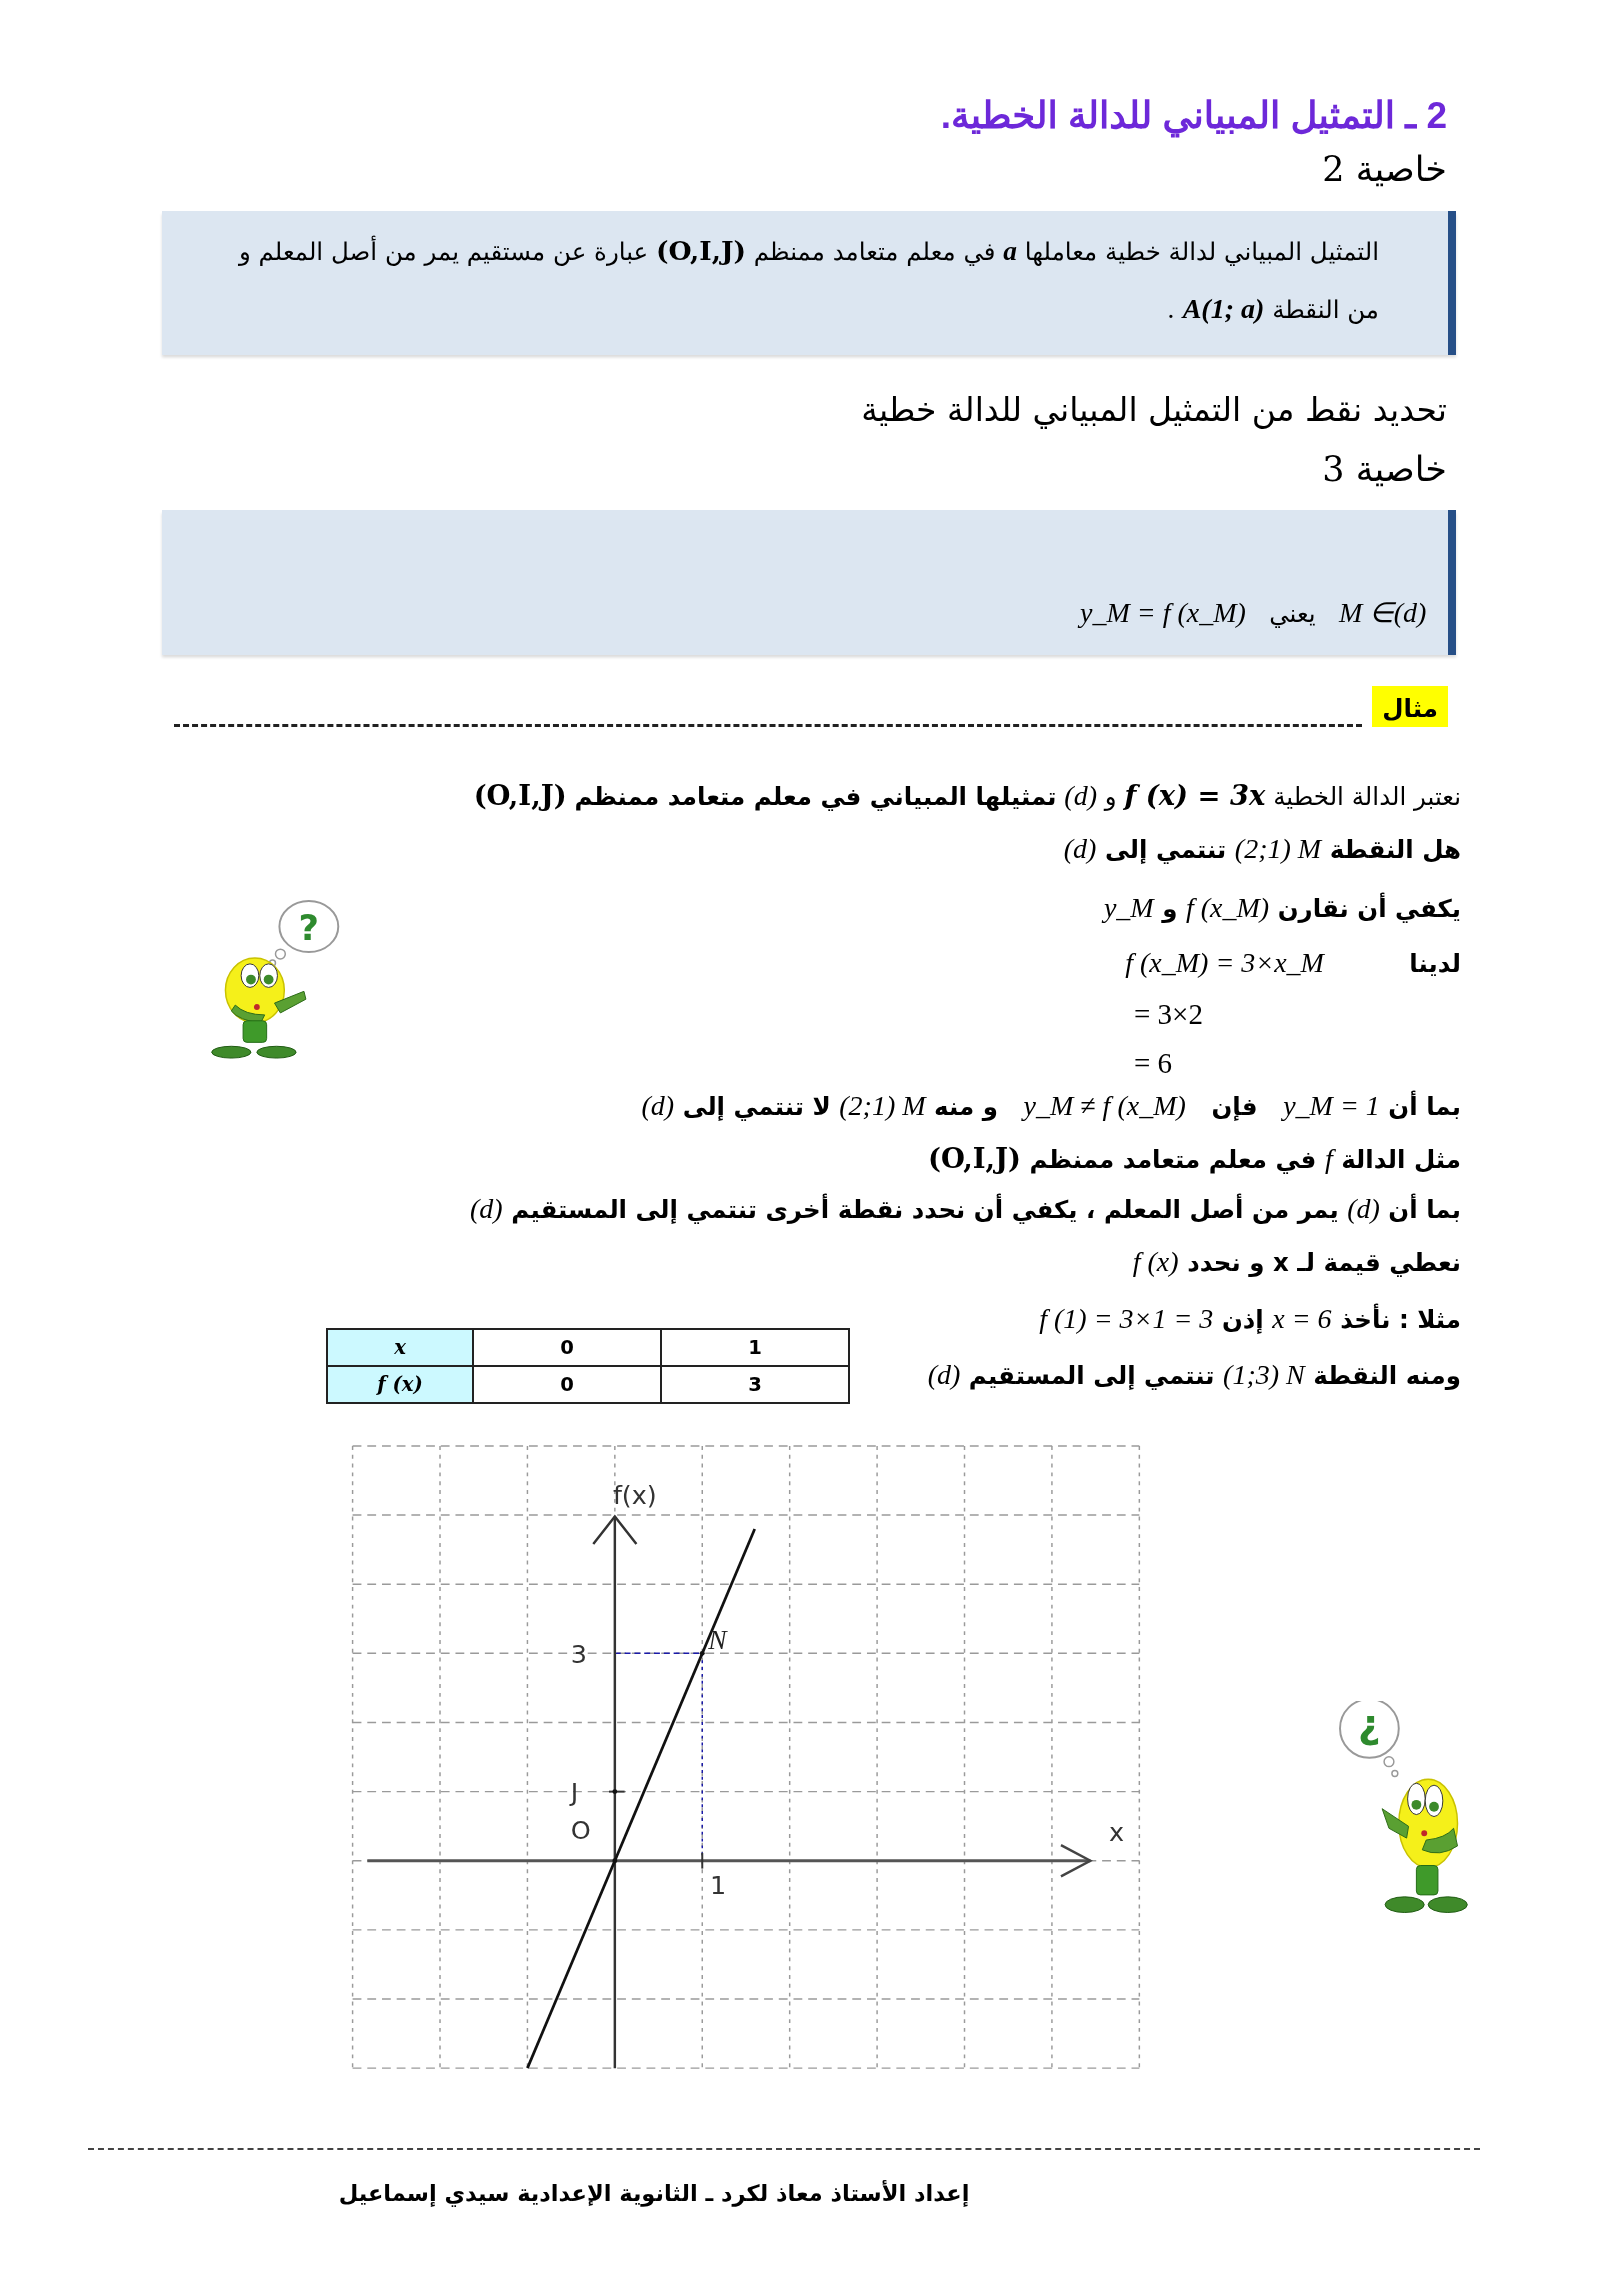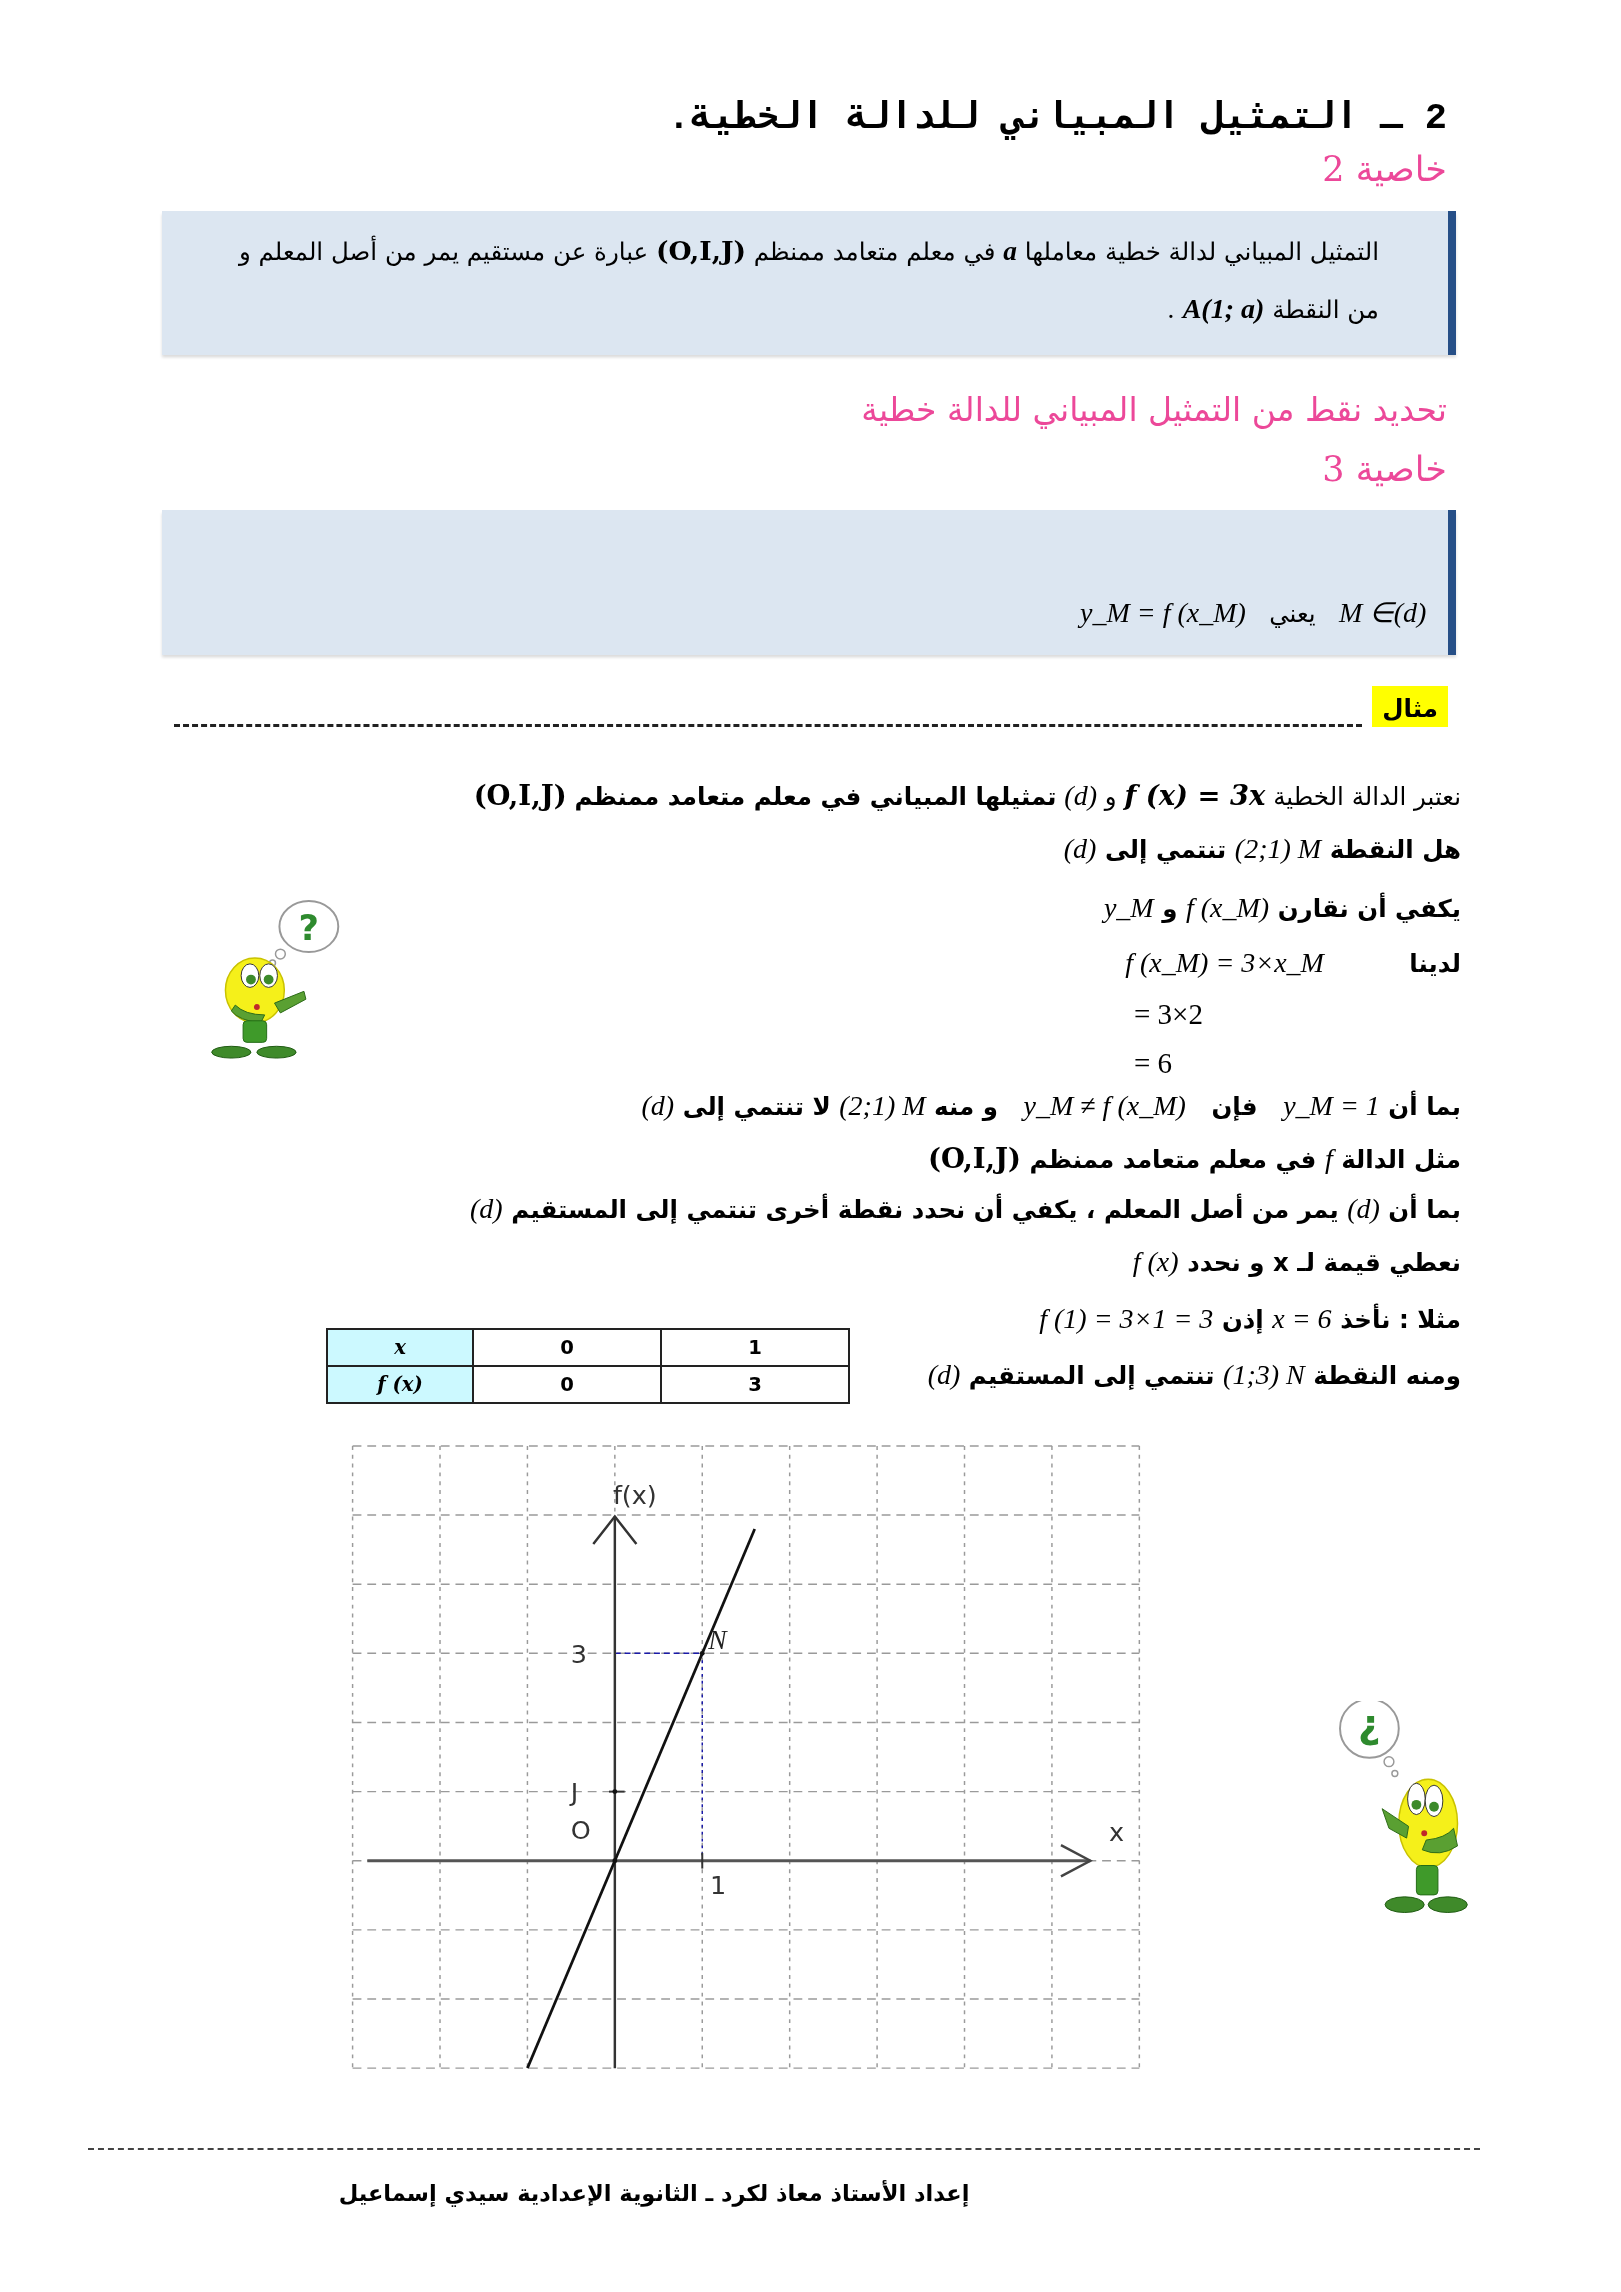--- a/index.html
+++ b/index.html
@@ -1,21 +1,21 @@
 <!DOCTYPE html>
 <html><head>
 <meta charset="utf-8">
 <style>
   html, body { margin:0; padding:0; background:#ffffff; }
   body { width:1621px; height:2293px; position:relative; overflow:hidden;
          font-family:"DejaVu Serif", serif; color:#000; }
   .abs { position:absolute; }
-  .title { right:174px; top:94px; font-family:Liberation Mono, monospace; font-weight:bold;
-           font-size:37px; color:#000000; direction:rtl; white-space:nowrap; }
-  .green { font-family:"DejaVu Serif", serif; color:#ec4899; font-size:35px; direction:rtl; white-space:nowrap; }
+  .title { right:174px; top:94px; font-family:Liberation Sans, sans-serif; font-weight:bold;
+           font-size:37px; color:#6d28d9; direction:rtl; white-space:nowrap; }
+  .green { font-family:"DejaVu Serif", serif; color:#000000; font-size:35px; direction:rtl; white-space:nowrap; }
   .box { left:162px; width:1286px; background:#dce6f1; border-right:8.8px solid #264f87;
          box-shadow:0 2.9px 2.9px rgba(0,0,0,0.15); }
   .box .line { position:absolute; right:69px; font-size:24.5px; direction:rtl; white-space:nowrap; }
   .math { font-family:"Liberation Serif", serif; font-style:italic; }
   .mathb { font-family:"DejaVu Serif", serif; font-weight:bold; }
   .mithal { left:1372px; top:686px; width:76px; height:41px; background:#ffff00;
             font-family:"DejaVu Sans", sans-serif; font-weight:bold; font-size:24.5px;
             text-align:center; line-height:45px; }
   .dashrule { left:174px; top:724px; width:1188px; border-top:3.9px dashed #222; }
   .ex { right:160px; font-size:24.5px; direction:rtl; white-space:nowrap; font-family:"DejaVu Sans", sans-serif; }

